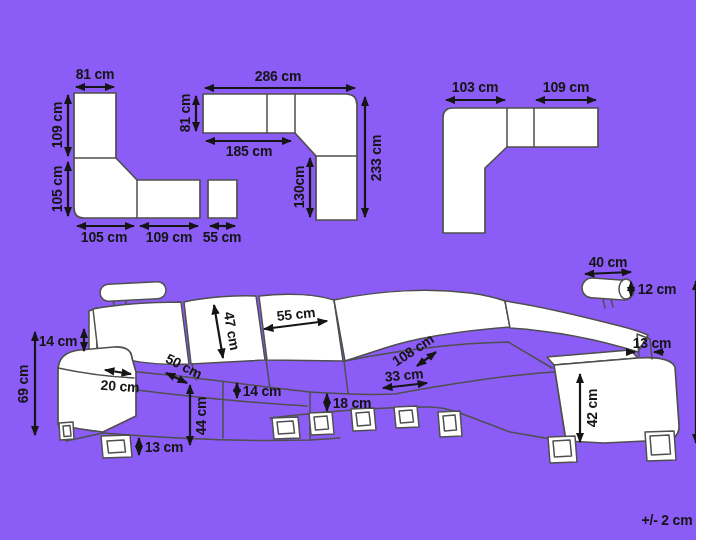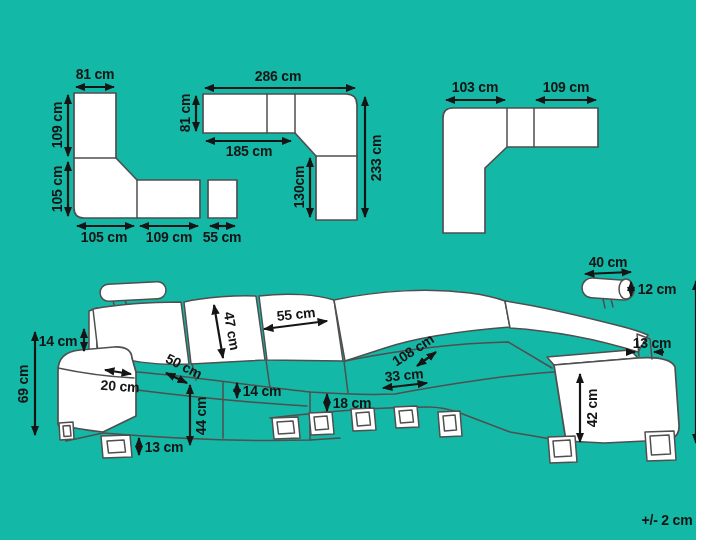--- a/index.html
+++ b/index.html
@@ -1,16 +1,16 @@
 <!DOCTYPE html>
 <html><head>
 <meta charset="utf-8">
 <style>
   html,body{margin:0;padding:0;background:#fff;}
-  #canvas{position:relative;width:696px;height:540px;background:#14b8a6;overflow:hidden;
+  #canvas{position:relative;width:696px;height:540px;background:#8b5cf6;overflow:hidden;
           font-family:"Liberation Sans",sans-serif;}
   svg text{font-family:"Liberation Sans","DejaVu Sans",sans-serif;font-weight:bold;
            fill:#151515;font-size:14px;letter-spacing:-0.2px;}
   .shape{fill:#ffffff;stroke:#4f4f4f;stroke-width:1.7;stroke-linejoin:round;stroke-linecap:round;}
   .soft{fill:#ffffff;stroke:#4f4f4f;stroke-width:1.5;stroke-linejoin:round;stroke-linecap:round;}
   .edge{fill:none;stroke:#4f4f4f;stroke-width:1.5;stroke-linejoin:round;stroke-linecap:round;}
   .dimline{stroke:#151515;stroke-width:2.2;fill:none;}
   .mid{text-anchor:middle;}
 </style>
 </head>

